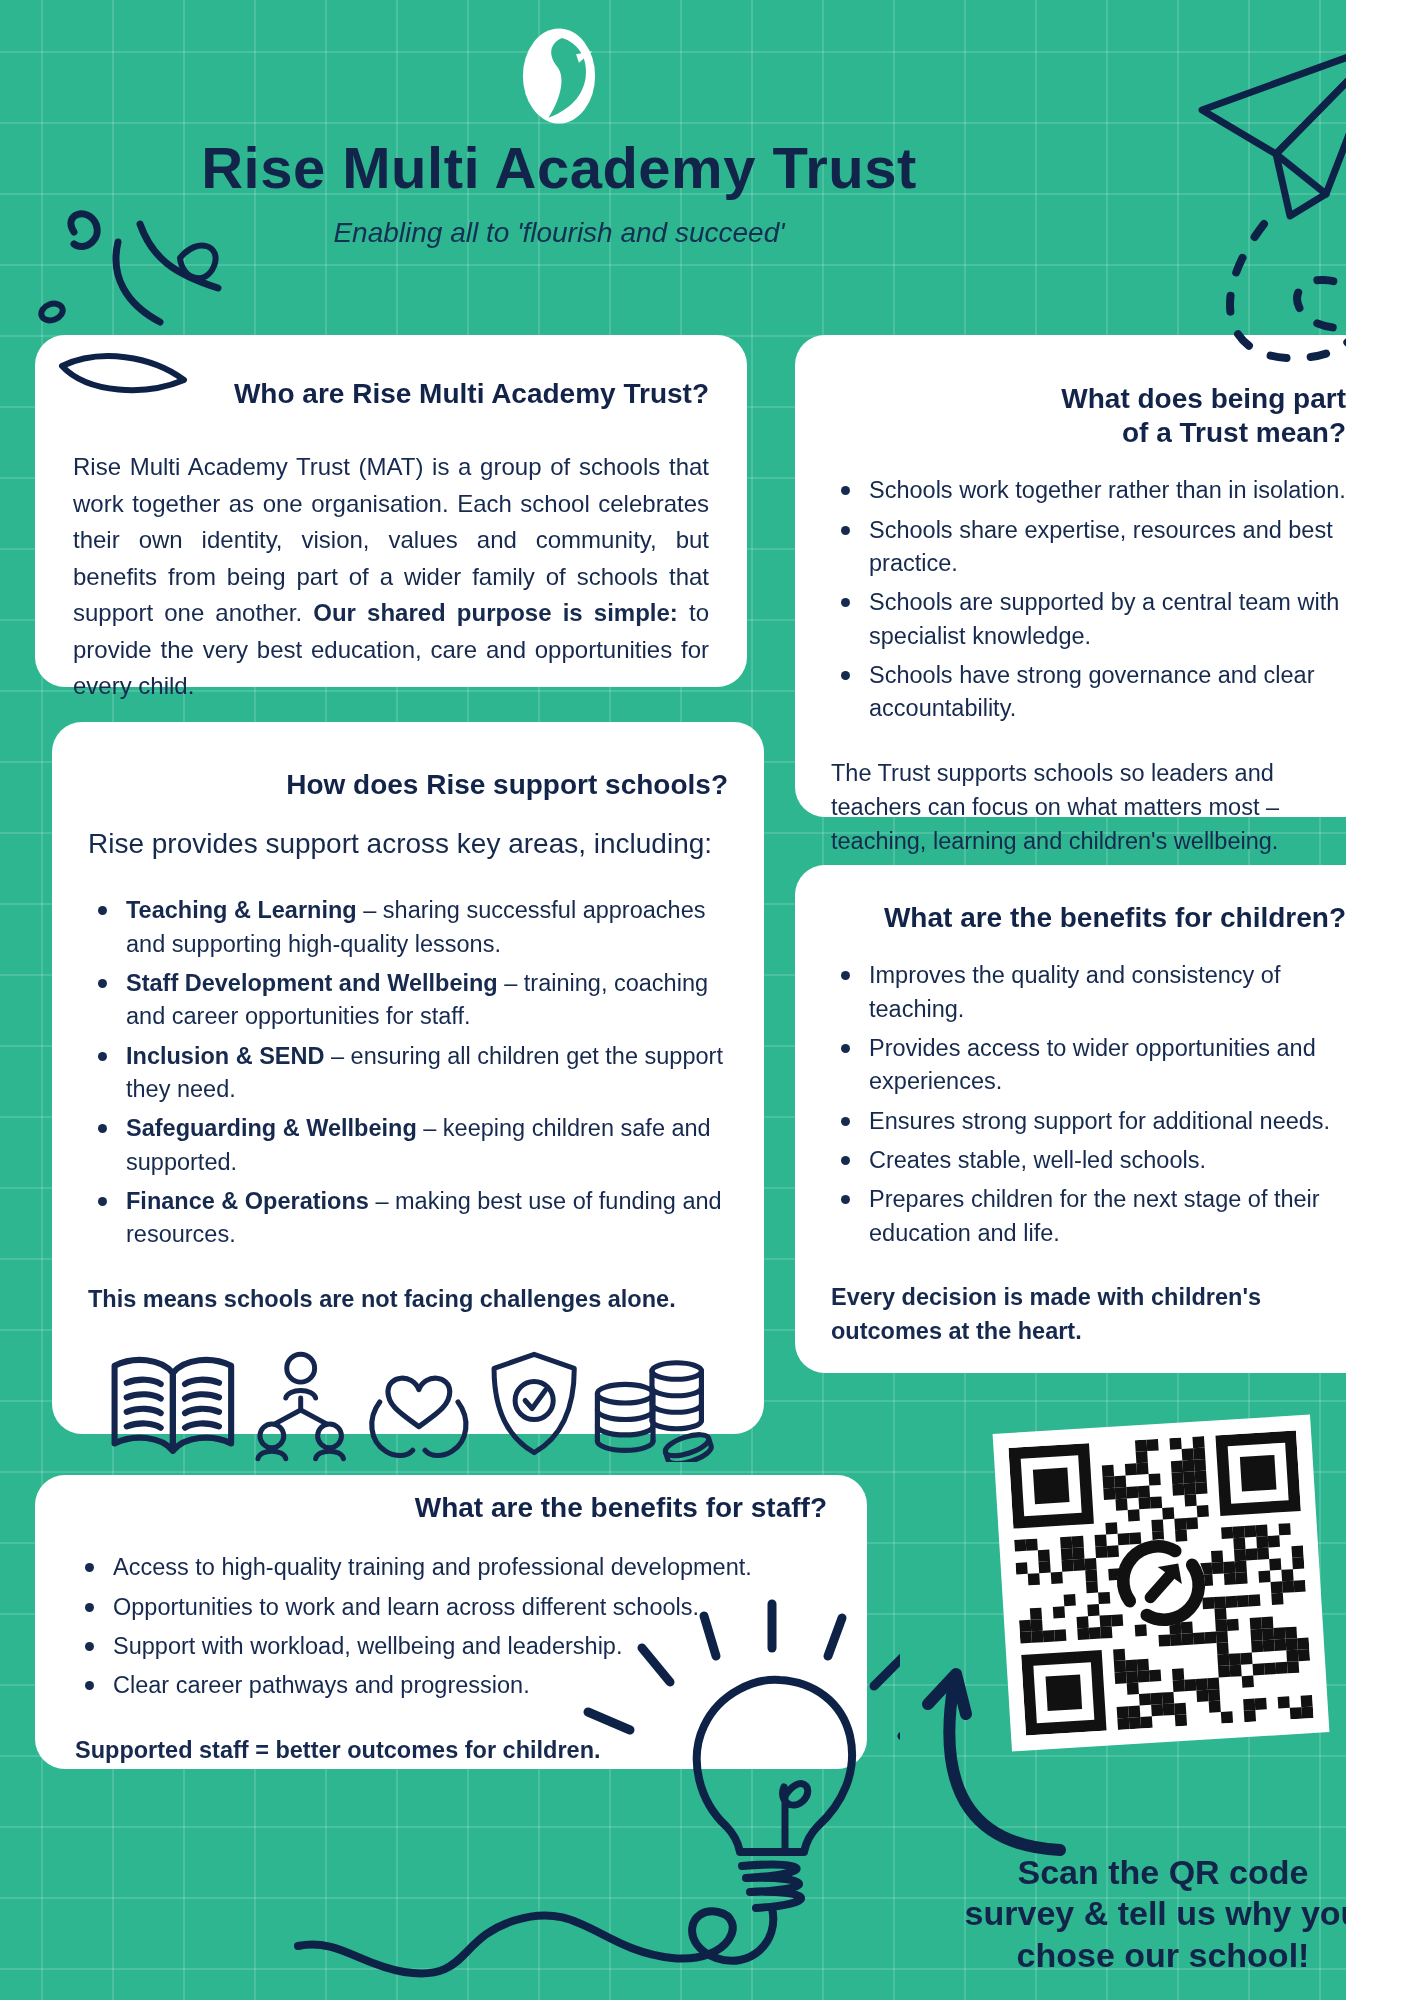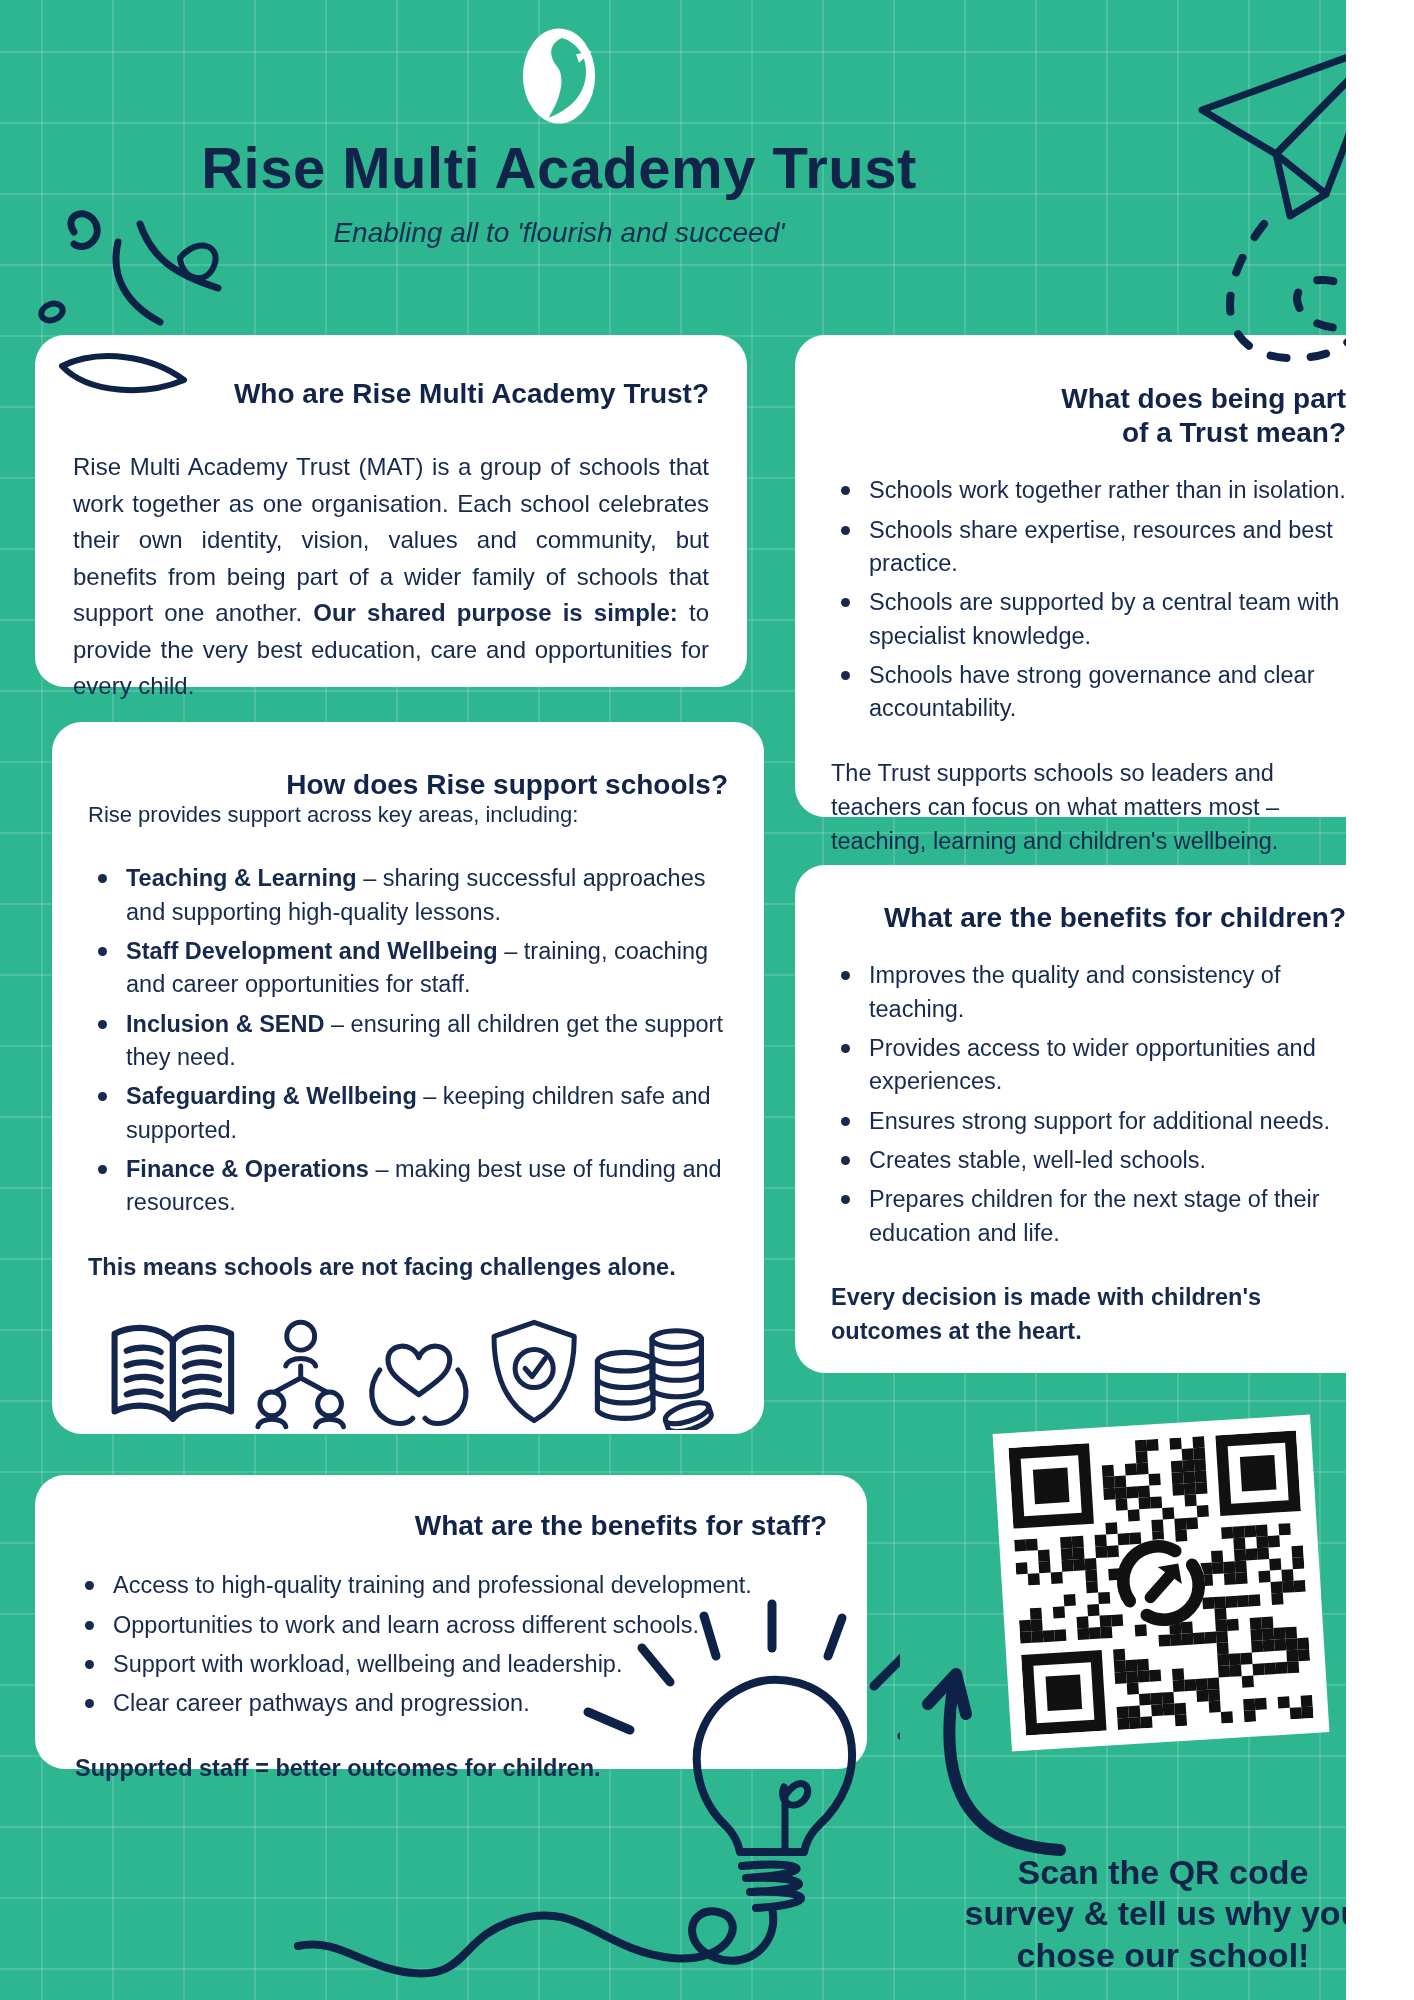--- a/index.html
+++ b/index.html
@@ -23,28 +23,28 @@
   .title{font-size:58px;font-weight:800;letter-spacing:.5px;color:#13244a;margin-top:8px}
   .subtitle{font-size:28px;font-style:italic;color:#143052;margin-top:16px}
   
   .card{position:absolute;background:#fff;border-radius:30px;z-index:2;color:#16294e}
   .card h2{font-size:28px;font-weight:800;text-align:right;color:#13244a;line-height:1.22}
   .card-who{left:35px;top:335px;width:712px;height:352px;padding:42px 38px}
   .card-who p{margin-top:38px;font-size:24px;line-height:1.52;text-align:justify}
   .card-trust{left:795px;top:335px;width:587px;height:482px;padding:47px 36px}
   .card-support{left:52px;top:722px;width:712px;height:712px;padding:46px 36px}
   .card-children{left:795px;top:865px;width:587px;height:508px;padding:36px 36px}
-  .card-staff{left:35px;top:1475px;width:832px;height:294px;padding:34px 40px}
+  .card-staff{left:35px;top:1475px;width:832px;height:294px;padding:16px 40px}
   .bullets{list-style:none;margin-top:24px}
   .bullets li{position:relative;padding-left:38px;font-size:23.5px;line-height:1.42;margin-bottom:6px}
   .bullets li::before{content:"";position:absolute;left:10px;top:12px;width:9px;height:9px;border-radius:50%;background:#16294e}
   .bullets b{font-weight:800}
   .footer-note{font-size:23.5px;line-height:1.45;margin-top:30px}
   .bold{font-weight:800}
-  .intro{font-size:22px;}
+  .intro{font-size:28px;margin-top:26px}
   .icon-row{display:flex;justify-content:space-between;align-items:flex-end;margin-top:30px;padding:0 12px}
   .icon-row svg{height:116px;width:auto}
   .ic{stroke:#14264d;stroke-width:5;fill:none;stroke-linecap:round;stroke-linejoin:round}
   
   .doodle{position:absolute;z-index:5}
   .doodle path,.doodle line,.doodle ellipse,.doodle circle{stroke:#0e2247;fill:none;stroke-linecap:round;stroke-linejoin:round}
   
   .qr-tile{position:absolute;left:1002px;top:1424px;width:318px;height:318px;background:#fff;padding:15px;transform:rotate(-3.5deg);z-index:4}
   .qr-tile svg{width:100%;height:100%}
   .scan-caption{position:absolute;left:933px;top:1852px;width:460px;text-align:center;font-size:34px;font-weight:800;line-height:1.22;color:#13244a;z-index:3}

